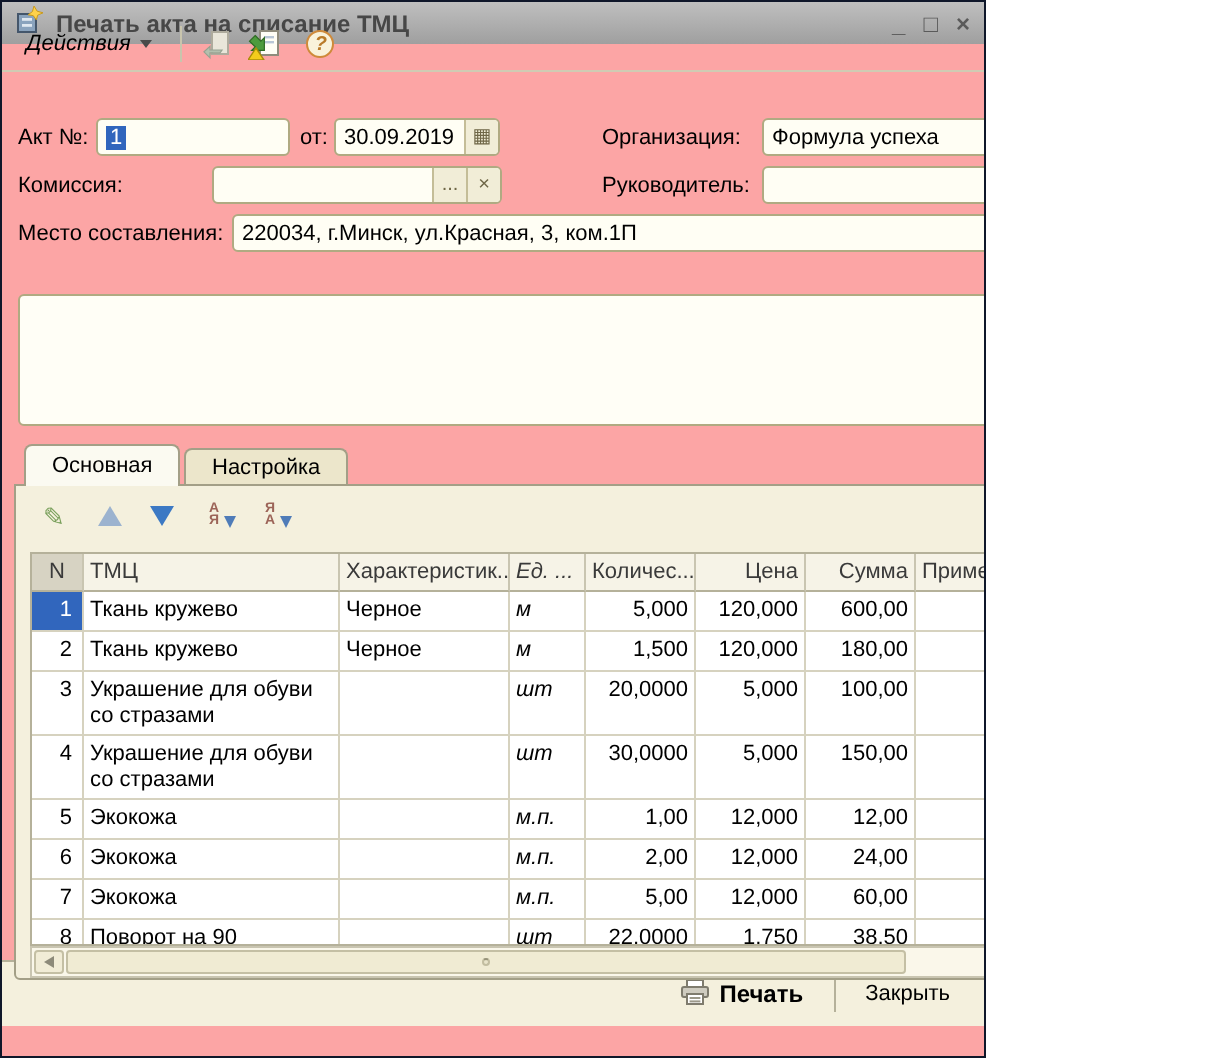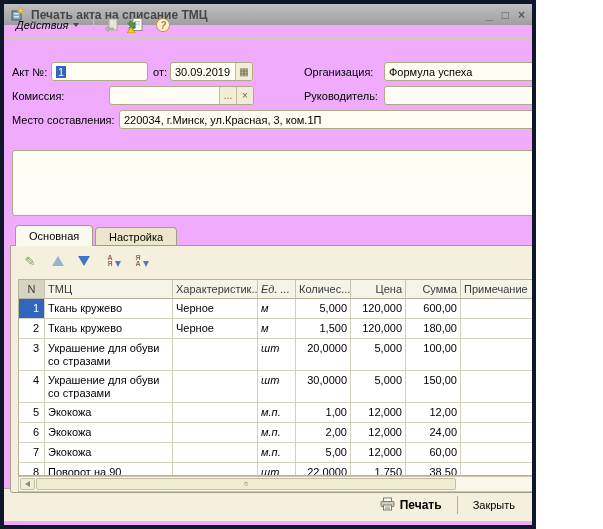--- a/index.html
+++ b/index.html
@@ -1,19 +1,19 @@
 <!DOCTYPE html>
 <html><head>
 <meta charset="utf-8">
 <style>
   html,body{margin:0;padding:0;background:#fff;}
   *{box-sizing:border-box;}
   .window{
-    position:relative;width:536px;height:529px;overflow:hidden;
-    background:#f0abfc;border:4px solid #0f172a;
+    position:relative;width:493px;height:529px;overflow:hidden;
+    background:#fca5a5;border:1px solid #0f172a;
     font-family:"Liberation Sans",sans-serif;font-size:11px;color:#000;
   }
   
   .titlebar{position:absolute;left:0;top:0;right:0;height:21px;
     background:linear-gradient(#bfbfbf,#9f9f9f);
     display:flex;align-items:center;padding:0 7px;gap:6px;}
   .title-text{font-weight:bold;color:#474747;font-size:12px;flex:1;
     white-space:nowrap;overflow:hidden;}
   .win-controls{display:flex;gap:9px;align-items:center;}
   .win-btn{color:#5a5a5a;font-weight:bold;font-size:12px;line-height:12px;cursor:default;}
@@ -94,21 +94,21 @@
   .hscroll .sbtn{top:1px;bottom:1px;width:15px;}
   .hscroll .left{left:1px;} .hscroll .right{right:1px;}
   .hthumb{position:absolute;top:1px;bottom:1px;left:17px;width:420px;
     background:#f0ebd3;border:1px solid #c4bfa4;border-radius:2px;}
   .arr{width:0;height:0;}
   .arr.a-up{border-left:3.5px solid transparent;border-right:3.5px solid transparent;border-bottom:5px solid #8d8a79;}
   .arr.a-down{border-left:3.5px solid transparent;border-right:3.5px solid transparent;border-top:5px solid #8d8a79;}
   .arr.a-left{border-top:3.5px solid transparent;border-bottom:3.5px solid transparent;border-right:5px solid #8d8a79;}
   .arr.a-right{border-top:3.5px solid transparent;border-bottom:3.5px solid transparent;border-left:5px solid #8d8a79;}
   
-  .footer{position:absolute;left:0;right:0;bottom:4px;height:33px;border-top:1px solid #b5b19a;
+  .footer{position:absolute;left:0;right:0;bottom:15px;height:33px;border-top:1px solid #b5b19a;
     display:flex;align-items:center;justify-content:flex-end;padding:0 10px;gap:8px;background:#f4f0dd;}
   .foot-btn{display:flex;align-items:center;gap:5px;padding:4px 6px;border:1px solid transparent;border-radius:2px;}
   .foot-btn.print span.txt{font-weight:bold;font-size:12px;}
   .fdiv{width:1px;height:18px;background:#b5b19a;}
 </style>
 </head>
 <body>
 
 <div class="window">
 

